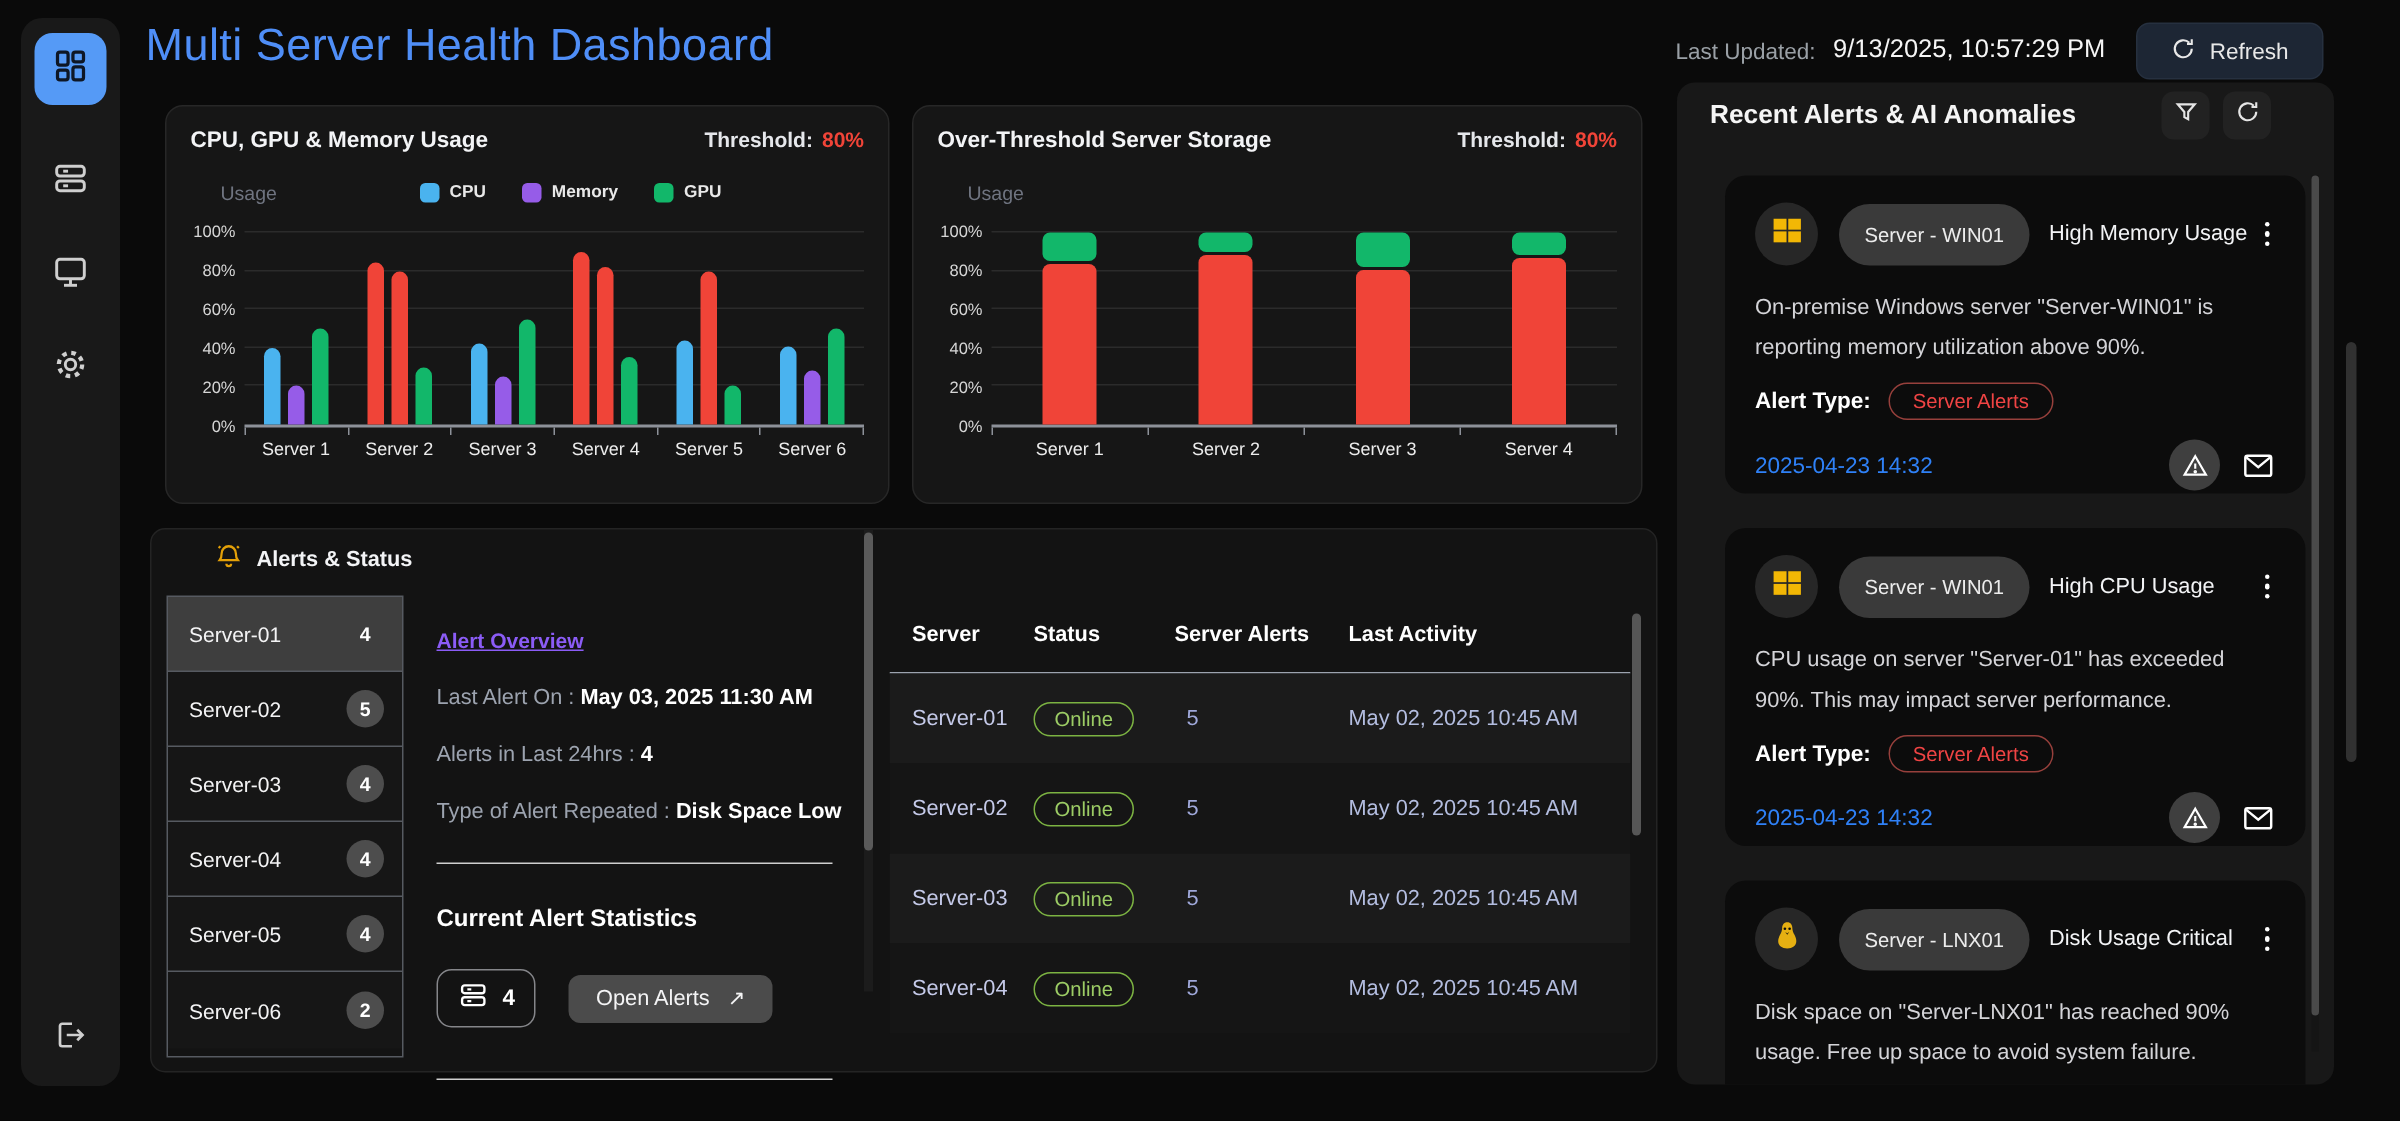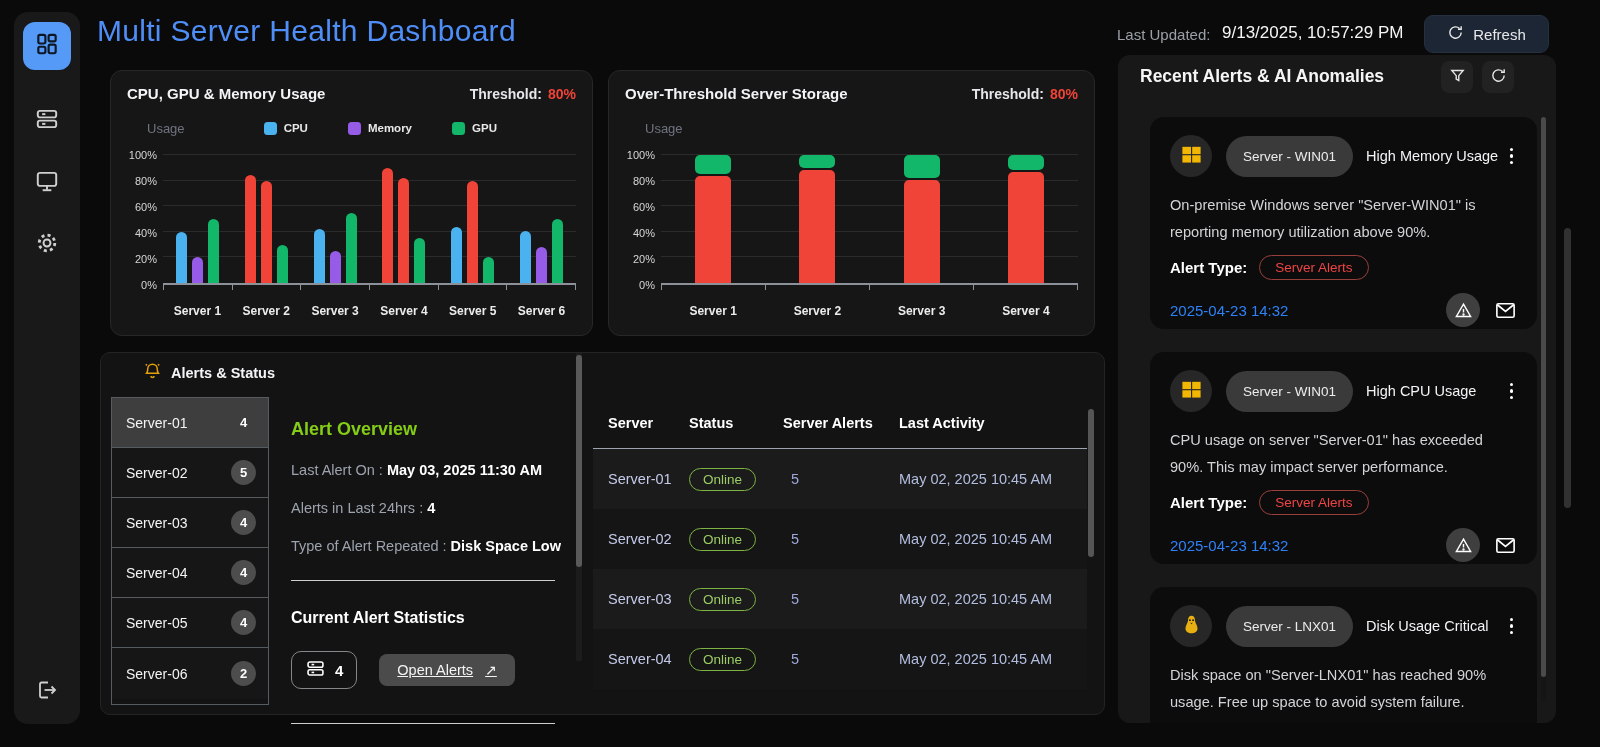--- a/index.html
+++ b/index.html
@@ -27,68 +27,68 @@
   .chart-card { position:absolute; top:70px; height:266px; background:#161616;
     border:1px solid #272727; border-radius:12px; padding:14px 16px; }
   .cc-1 { left:110px; width:483px; }
   .cc-2 { left:608px; width:487px; }
   .chart-head { display:flex; justify-content:space-between; align-items:baseline; }
   .chart-title { font-size:15px; font-weight:600; color:#f3f4f6; }
   .thresh-label { font-size:14px; font-weight:600; color:#e5e7eb; }
   .thresh-value { font-size:14px; font-weight:700; color:#f04438; margin-left:6px; }
   .legend-row { display:flex; align-items:center; margin-top:16px; height:18px; }
   .axis-name { font-size:13px; color:#6f7480; margin-left:20px; }
-  .legend-items { flex:1; display:flex; justify-content:center; gap:40px; }
+  .legend-items { flex:1; display:flex; justify-content:center; gap:24px; }
   .legend-item { display:flex; align-items:center; gap:7px; cursor:pointer; }
   .swatch { width:13px; height:13px; border-radius:3.5px; display:inline-block; }
   .legend-label { font-size:11.5px; font-weight:700; color:#e8e8e8; }
   .plot { display:flex; margin-top:18px; }
   .y-axis { position:relative; width:36px; height:130px; }
   .ytick { position:absolute; right:6px; transform:translateY(50%); font-size:11px; color:#d6d6d6; }
   .plot-right { flex:1; }
   .bars-area { position:relative; height:130px; display:flex;
     border-bottom:2px solid #8d9199; }
   .gridline { position:absolute; left:0; right:0; height:1px; background:#2b2b2b; }
   .bar-group { position:relative; flex:1; display:flex; align-items:flex-end;
     justify-content:center; gap:5px; height:100%; z-index:1; }
   .bar { width:11px; border-radius:6px 6px 0 0; }
   .stack-col { width:36px; height:100%; display:flex; flex-direction:column; }
   .seg-top { border-radius:5px; }
   .seg-bottom { border-radius:5px 5px 0 0; margin-top:2px; flex:1; }
   .ticks-row { display:flex; height:5px; border-right:1px solid #8d9199; }
   .tick-cell { flex:1; border-left:1px solid #8d9199; }
-  .x-labels { display:flex; margin-top:14px;font-weight:bold; }
+  .x-labels { display:flex; margin-top:2px; }
   .x-label { flex:1; text-align:center; font-size:12px; color:#ececec; }
   
   .alerts-card { position:absolute; left:100px; top:352px; width:1005px; height:363px;
     background:#131313; border:1px solid #242424; border-radius:10px; }
   .as-head { position:absolute; left:42px; top:8px; display:flex; align-items:center; gap:9px; }
   .as-title { font-size:14.5px; font-weight:600; color:#f3f4f6; }
   .server-list { position:absolute; left:10px; top:44px; width:158px; height:308px;
     border:1px solid #565a61; }
   .srow { height:50.1px; display:flex; align-items:center; justify-content:space-between;
     padding:0 12px 0 14px; border-bottom:1px solid #565a61; background:#161616; cursor:pointer; }
   .srow:last-child { border-bottom:none; }
   .srow.selected { background:#3e3e3e; }
   .sname { font-size:14px; color:#f4f4f5; }
   .sbadge { min-width:25px; height:25px; border-radius:50%; background:#4d4d4d; color:#fff;
     font-size:13px; font-weight:600; display:flex; align-items:center; justify-content:center; }
   .sbadge.plain { background:transparent; font-weight:700; }
   .overview { position:absolute; left:190px; top:44px; width:286px; height:308px; }
-  .ov-title { font-size:18px; font-weight:700; color:#84cc16; margin:22px 0 8px 0; }
+  .ov-title { font-size:14px; font-weight:700; color:#8b5cf6; margin:22px 0 8px 0;text-decoration:underline; }
   .ov-line { margin-top:22px; font-size:14.5px; }
   .ov-label { color:#9ca3af; }
   .ov-value { color:#fff; font-weight:700; }
   .ov-divider { border:none; border-top:1px solid #cfcfcf; margin:26px 0 0 0; width:264px; }
   .stats-title { font-size:16px; font-weight:700; color:#fff; margin-top:28px; }
   .stats-row { display:flex; align-items:center; gap:22px; margin-top:24px; }
   .count-chip { display:flex; align-items:center; gap:9px; border:1px solid #85868a;
     border-radius:10px; padding:6px 13px; color:#fff; font-weight:700; font-size:15px; cursor:pointer; }
   .open-alerts-btn { background:#4b4b4b; border-radius:8px; padding:8px 18px; color:#f4f4f5;
-    font-size:14.5px; display:flex; align-items:flex-start; gap:12px; cursor:pointer;text-decoration:underline; }
+    font-size:14.5px; display:flex; align-items:flex-start; gap:12px; cursor:pointer; }
   .arrow-ne { font-family:"DejaVu Sans", sans-serif; font-size:14px; }
   .ov-scroll { position:absolute; left:475px; top:0px; width:6px; height:308px; background:#1c1c1c; }
   .ov-thumb { position:absolute; top:2px; left:0; width:6px; height:212px; background:#5a5a5a; border-radius:3px; }
   .stable { position:absolute; left:492px; top:44px; width:494px; height:308px; overflow:hidden; }
   .thead { display:flex; height:52px; align-items:center; border-bottom:1px solid #9ca3af; }
   .th { font-size:14.5px; font-weight:700; color:#fff; }
   .col0 { width:96px; padding-left:15px; }
   .col1 { width:94px; }
   .col2 { width:116px; }
   .col3 { flex:1; }

